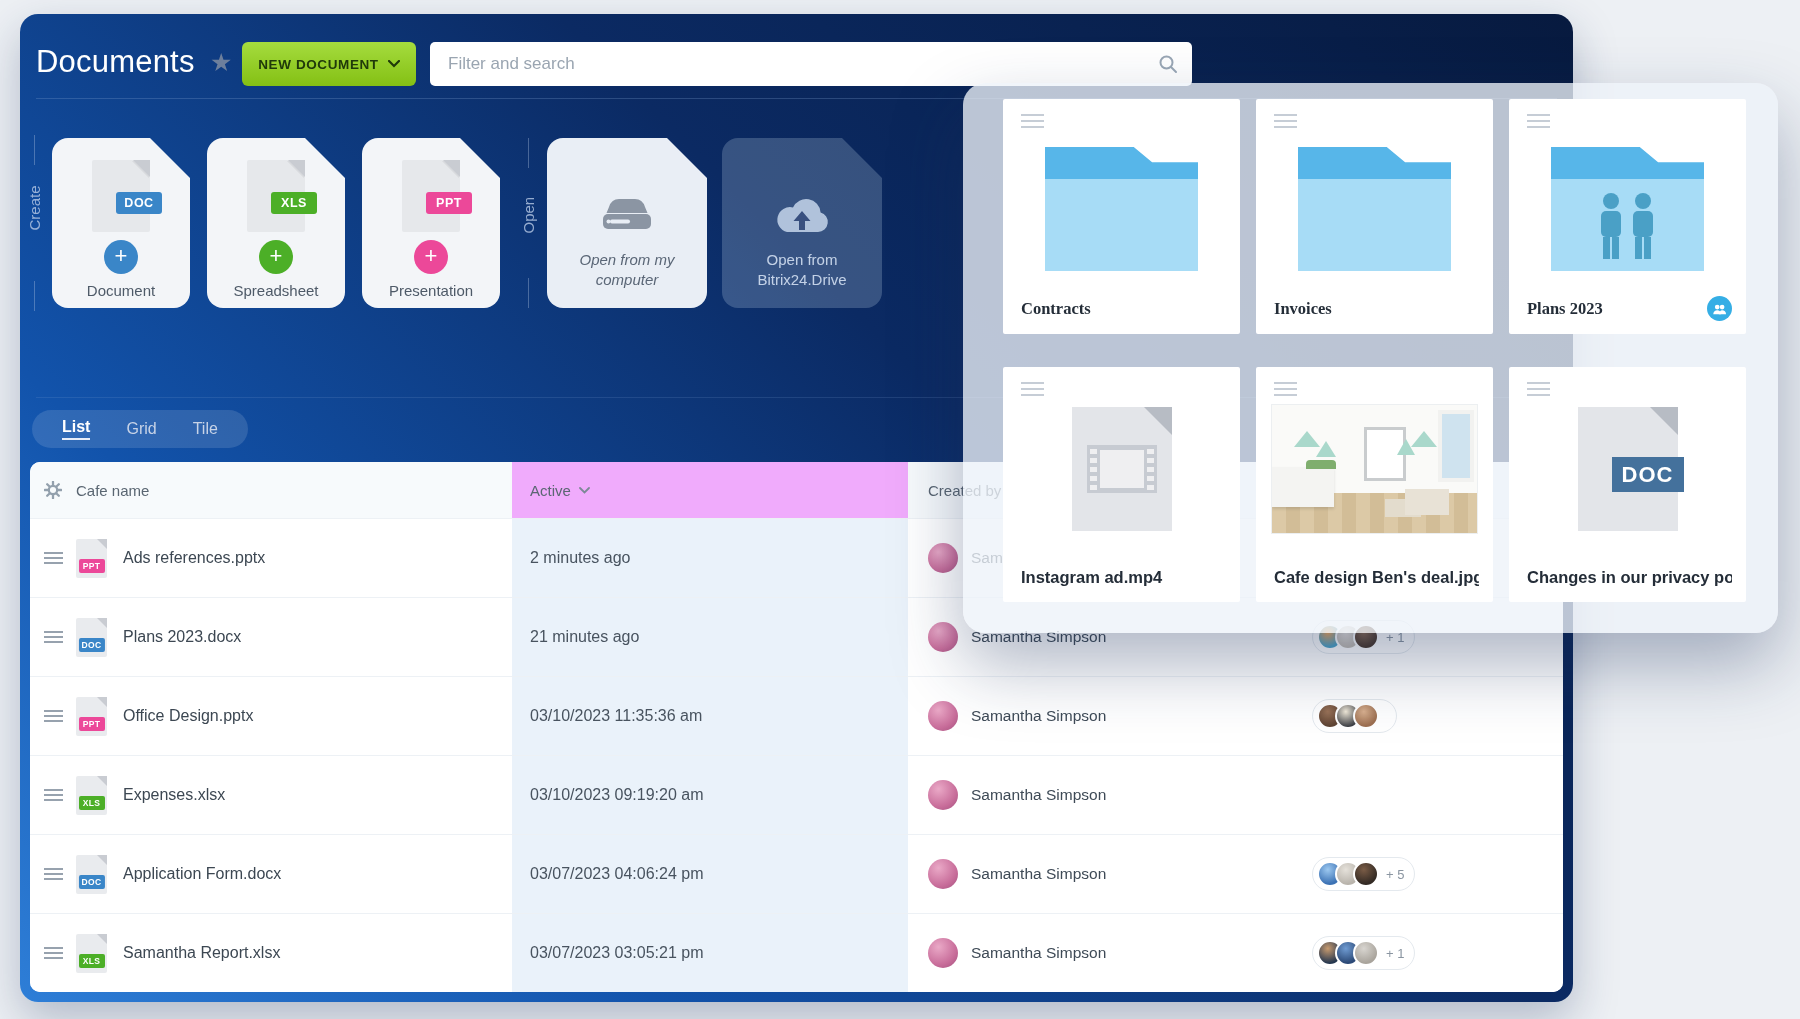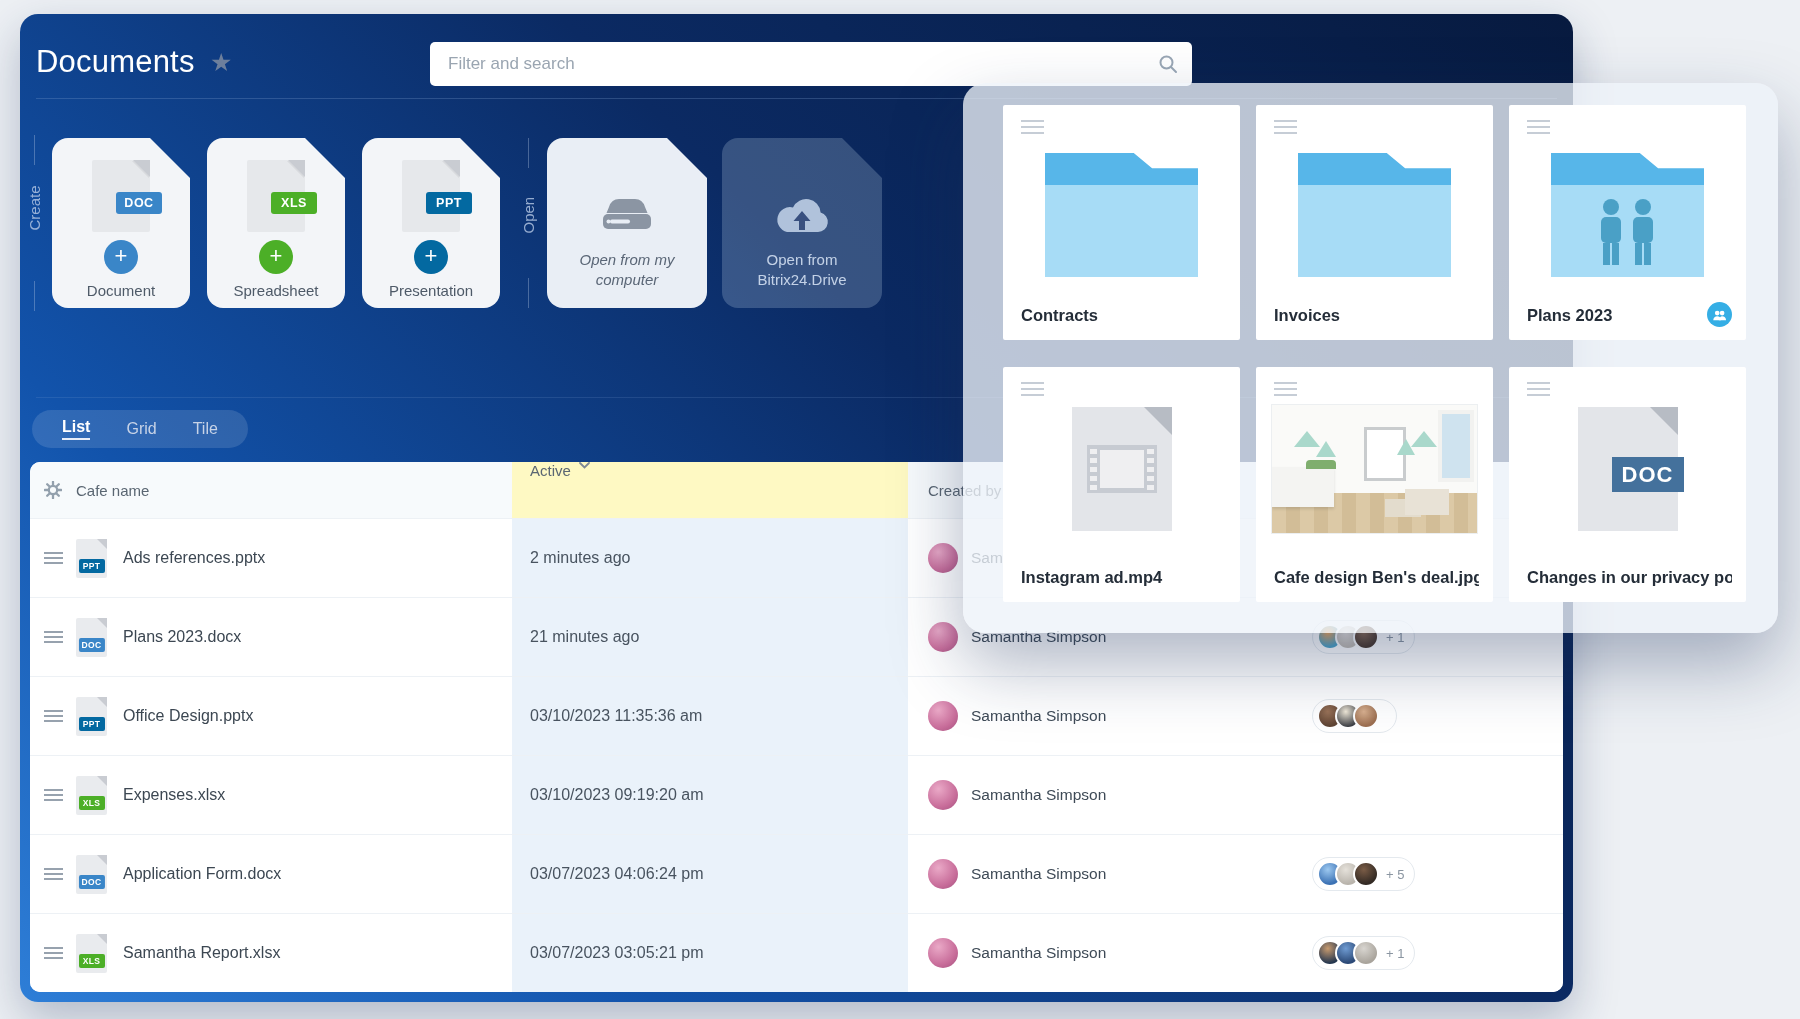--- a/index.html
+++ b/index.html
@@ -43,38 +43,38 @@
     clip-path:path('M16 0 H120 L160 40 V154 A16 16 0 0 1 144 170 H16 A16 16 0 0 1 0 154 V16 A16 16 0 0 1 16 0 Z'); }
   .c-open.solid { background:#e9eef5;font-style:italic; }
   .c-open.ghost { background:rgba(215,230,248,.22); }
   .page-sm { position:relative; width:58px; height:72px; margin:22px auto 0; background:#e6e8eb; border-radius:2px; }
   .page-sm::after { content:""; position:absolute; right:0; top:0; border-style:solid; border-width:0 17px 17px 0;
     border-color:transparent #c9ccd2 transparent transparent; filter:drop-shadow(-1px 1px 0 rgba(0,0,0,.06)); }
   .page-badge { position:absolute; right:-12px; top:32px; width:46px; height:22px; border-radius:3px;
     color:#fff; font-size:12.5px; font-weight:bold; line-height:22px; letter-spacing:.5px; }
   .plus { width:34px; height:34px; border-radius:50%; margin:8px auto 0; color:#fff; font-size:22px;
     line-height:32px; font-weight:400; }
-  .bg-doc { background:#3a86c8; } .bg-xls { background:#4caf27; } .bg-ppt { background:#0369a1; }
+  .bg-doc { background:#3a86c8; } .bg-xls { background:#4caf27; } .bg-ppt { background:#ec4899; }
   .card-label { margin-top:8px; font-size:15px; color:#4e5a68; }
   .open-label { margin-top:16px; font-size:15px; line-height:1.35; color:#5a6676; padding:0 14px; }
   .ghost .open-label { color:rgba(220,232,248,.85); }
   .sec-line { position:absolute; left:16px; right:16px; top:383px; height:1px; background:rgba(130,160,210,.18); }
 
   
   .tabs { position:absolute; left:12px; top:396px; height:38px; border-radius:19px;
     background:rgba(255,255,255,.13); display:flex; align-items:center; gap:36px; padding:0 30px; }
   .tab { font-size:16px; color:#c7d3e7; cursor:pointer; }
   .tab.active { color:#fff; font-weight:bold; border-bottom:2px solid #e8eef8; padding-bottom:2px; }
 
   
   .table { position:absolute; left:10px; right:10px; top:448px; bottom:10px; background:#fff; border-radius:10px;
     overflow:hidden; }
   .trow { display:grid; grid-template-columns:46px 436px 396px 402px 1fr; align-items:center; }
   .thead { height:56px; background:#f7fafc; }
-  .thead .col-active { background:#fef9c3; align-self:stretch; display:flex; }
+  .thead .col-active { background:#f0abfc; align-self:stretch; display:flex; align-items:center; }
   .th { font-size:15px; color:#5a6672; }
   .gear { justify-self:center; }
   .col-name-h { padding-left:0; }
   .col-active { padding-left:18px; }
   .col-created { padding-left:20px; }
   .tbody-row { height:79px; border-top:1px solid #edf1f5; background:#fff; }
   .tbody-row .col-active { background:#eaf2fa; align-self:stretch; display:flex; align-items:center;
     font-size:16px; color:#48535f; }
   .burger { justify-self:center; width:19px; height:12px;
     background:repeating-linear-gradient(#97a2ae 0 2px,transparent 2px 5px); }
@@ -97,21 +97,21 @@
   .pplus { font-size:13px; color:#8a95a1; margin-left:7px; white-space:pre; }
 
   
   .overlay { position:absolute; left:963px; top:83px; width:815px; height:550px; border-radius:22px;
     background:rgba(237,242,248,.78); box-shadow:0 32px 70px rgba(25,45,90,.35); }
   .tile { position:absolute; width:237px; height:235px; background:#fff; border-radius:2px; }
   .t-burger { position:absolute; left:18px; top:15px; width:23px; height:14px;
     background:repeating-linear-gradient(#c6cdd6 0 2.5px,transparent 2.5px 6px); }
   .tile-label { position:absolute; left:18px; bottom:15px; right:14px; font-size:16.5px; font-weight:bold;
     color:#242d38; white-space:nowrap; overflow:hidden; }
-  .r1 { top:22px; } .r2 { top:284px; }
+  .r1 { top:16px;font-family:Liberation Serif, serif; } .r2 { top:284px; }
   .cA { left:40px; } .cB { left:293px; } .cC { left:546px; }
 
   .folder { position:absolute; left:42px; top:48px; width:153px; height:124px; }
   .f-top { position:absolute; top:0; left:0; width:100%; height:32px; background:#57b6e9;
     clip-path:polygon(0 0,58% 0,70% 48%,100% 48%,100% 100%,0 100%); }
   .f-body { position:absolute; top:32px; left:0; width:100%; height:92px; background:#a7dcf6; }
   .f-people { position:absolute; left:50%; top:46px; transform:translateX(-50%); }
   .share-badge { position:absolute; right:14px; bottom:13px; width:25px; height:25px; border-radius:50%;
     background:#35aee5; display:flex; align-items:center; justify-content:center; }
 
@@ -142,20 +142,26 @@
   svg { display:block; }
 </style>
 </head>
 <body>
 
 <div class="stage">
   <div class="window">
 
     <div class="hd-title">Documents</div>
     <div class="hd-star">★</div>
+    <button class="btn-new">
+      <span>NEW DOCUMENT</span>
+      <svg width="12" height="8" viewBox="0 0 12 8">
+        <path d="M1 1l5 5 5-5" fill="none" stroke="#203a0a" stroke-width="2.2" stroke-linecap="round"></path>
+        </svg>
+    </button>
     <div class="search-wrap">
       <input type="text" placeholder="Filter and search" style="">
       <svg class="search-ic" width="20" height="20" viewBox="0 0 20 20">
         <circle cx="8.5" cy="8.5" r="6" fill="none" stroke="#9aa7b5" stroke-width="2"></circle>
         <path d="M13 13l5 5" stroke="#9aa7b5" stroke-width="2" stroke-linecap="round"></path>
         </svg>
     </div>
     <div class="hd-line"></div>
 
     <div class="vlabel" style="left:14px; top:165px; height:88px;">

